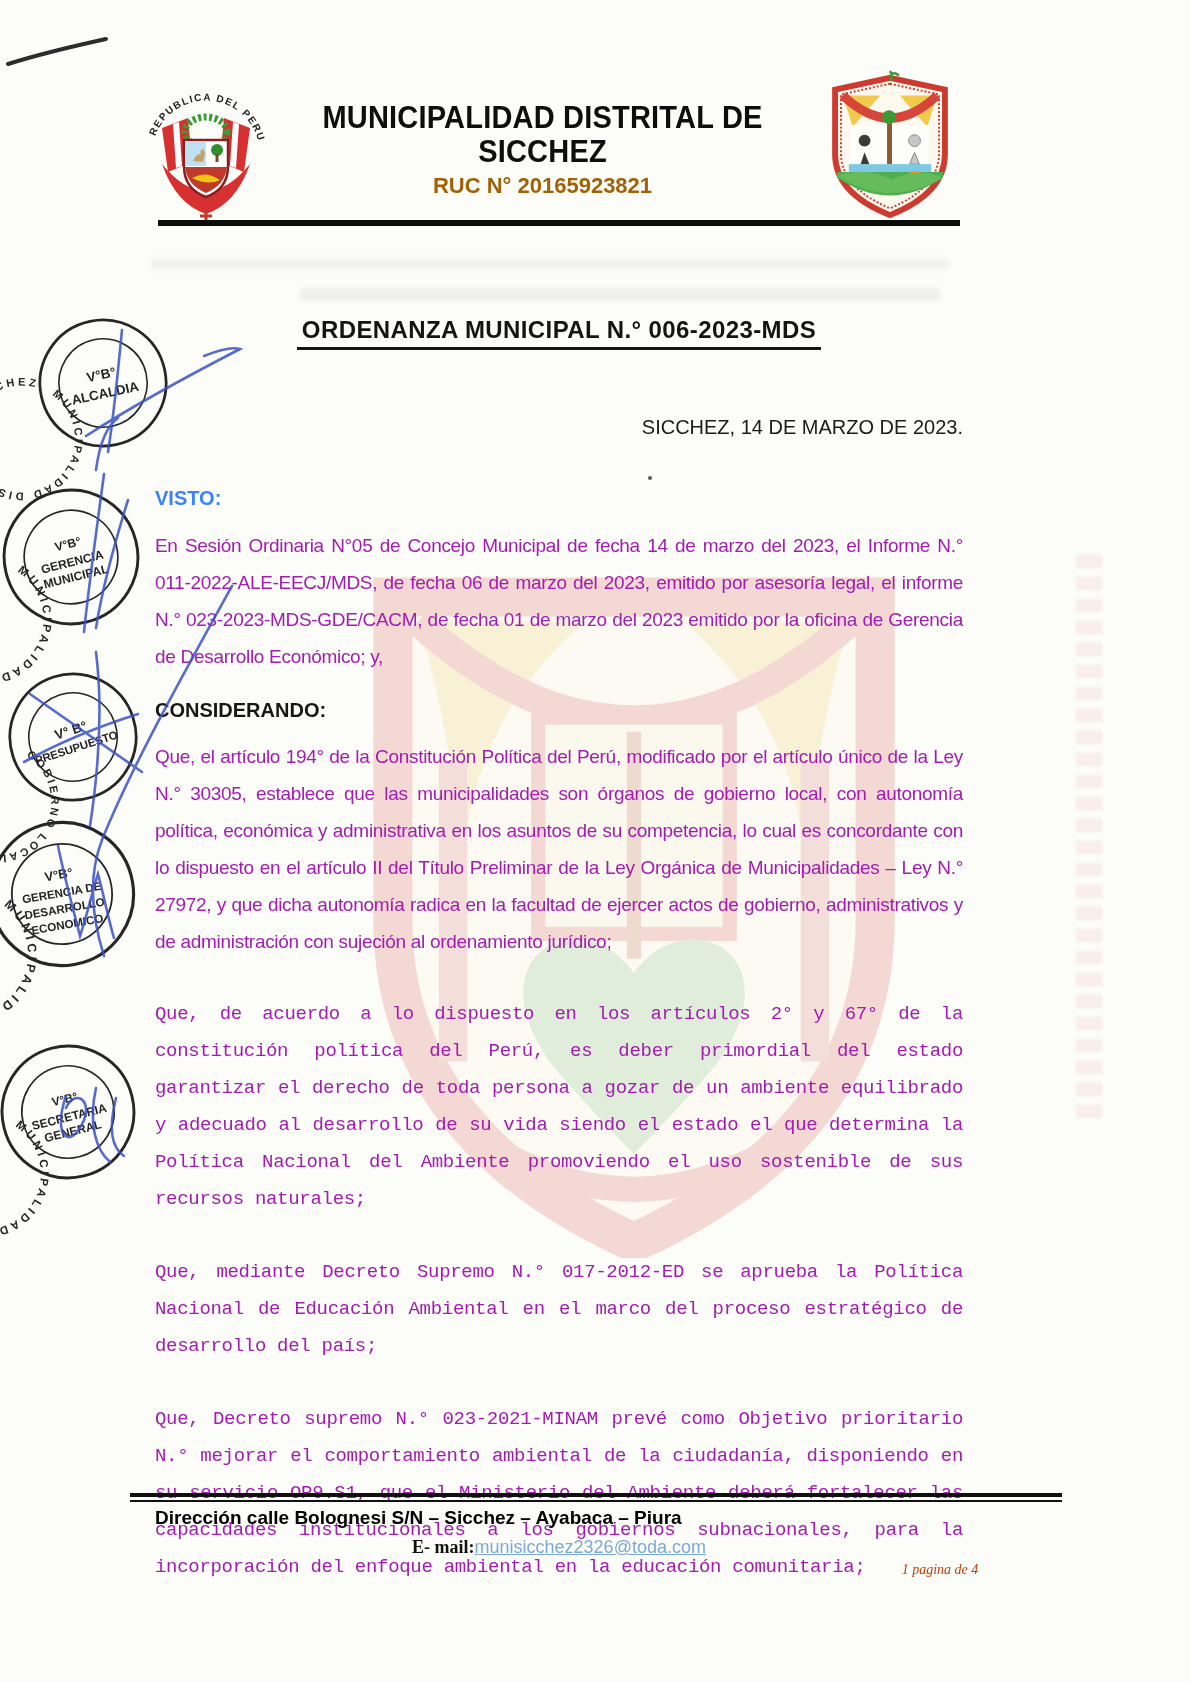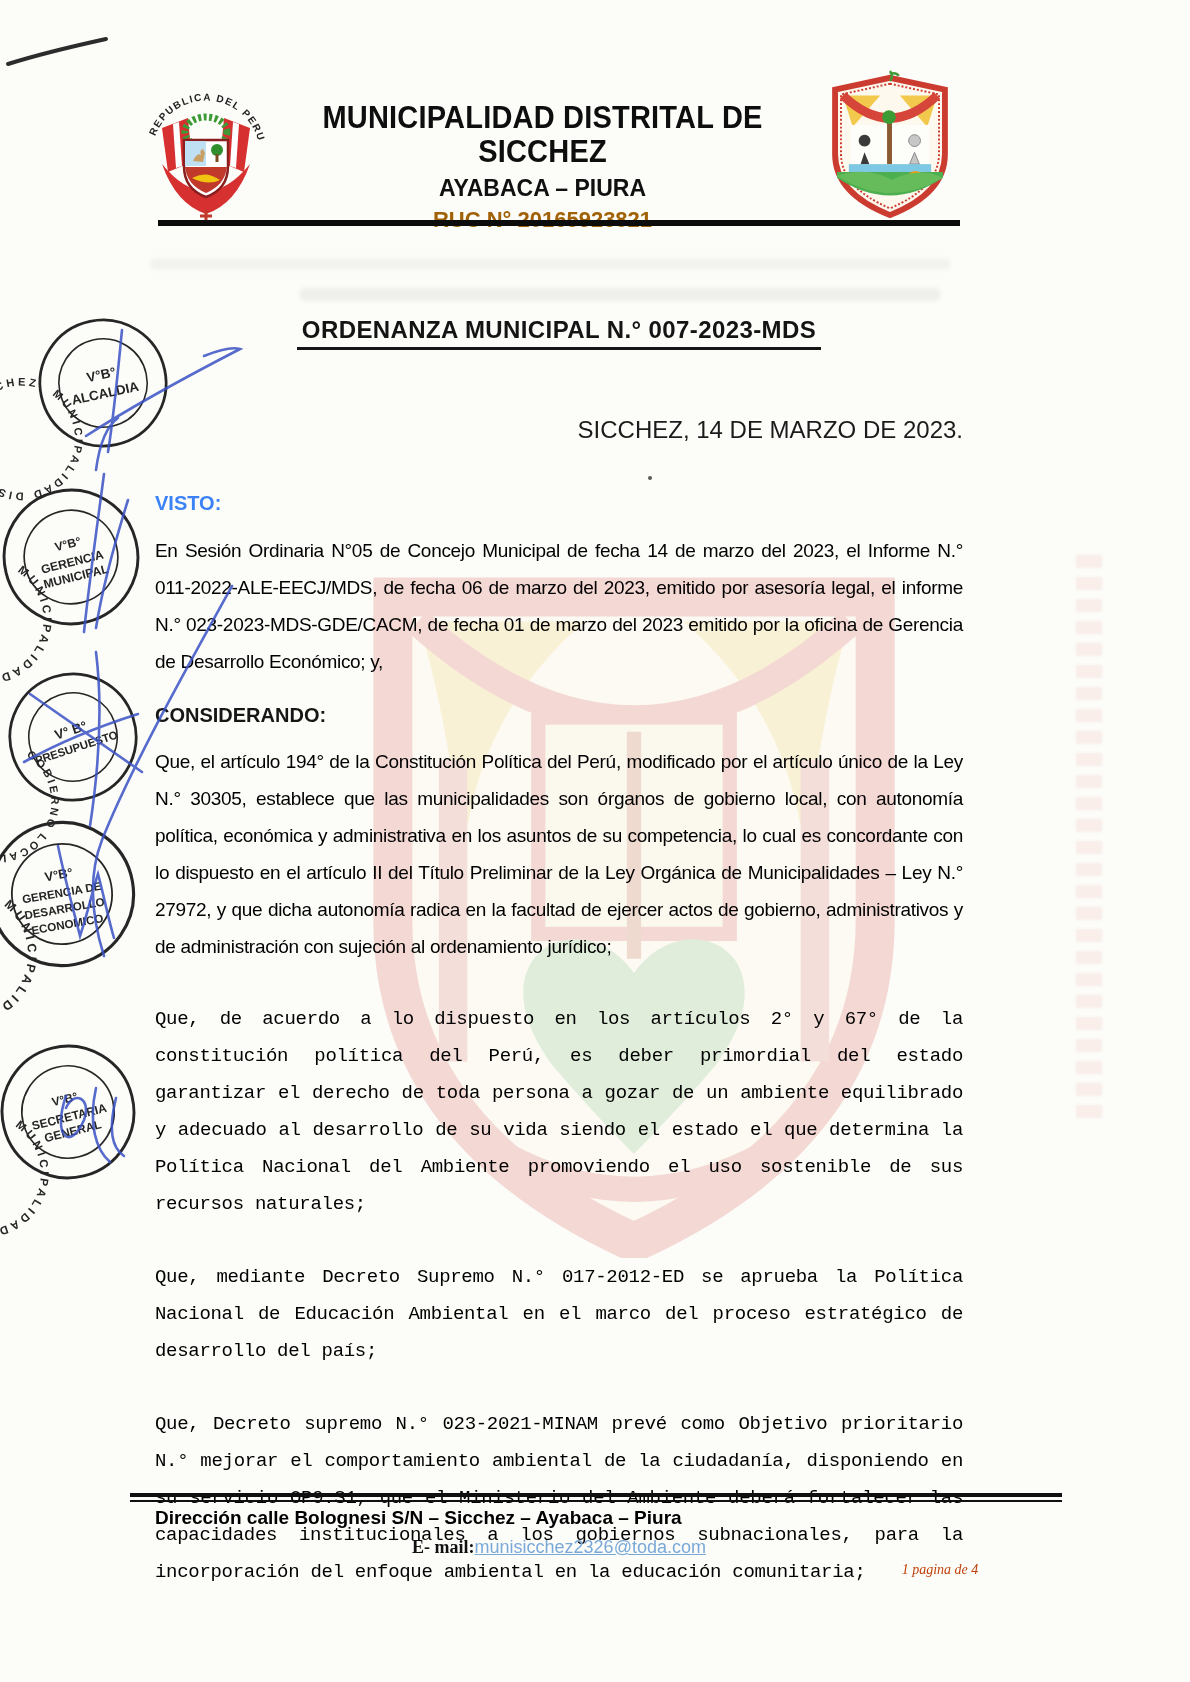--- a/index.html
+++ b/index.html
@@ -24,24 +24,24 @@
     background:repeating-linear-gradient(180deg,rgba(219,128,118,.14) 0 13px,transparent 13px 22px);filter:blur(1px);}
   .speck{position:absolute;left:648px;top:476px;width:4px;height:4px;background:#5a5a5a;border-radius:50%;z-index:3;}
   .pen{position:absolute;left:0;top:0;z-index:3;}
   
   .watermark{position:absolute;left:368px;top:546px;width:532px;height:712px;opacity:.40;z-index:1;}
   
   .doc-body{position:absolute;left:155px;top:300px;width:808px;z-index:2;}
   .title-wrap{text-align:center;}
   .doc-title{display:inline-block;font-size:24px;font-weight:bold;letter-spacing:.4px;color:#141414;
     border-bottom:3.5px solid #161616;padding:0 5px 3px;}
-  .dateline{margin-top:50px;text-align:right;font-size:24px;color:#1b1b1b;}
+  .dateline{margin-top:50px;text-align:right;font-size:20px;color:#1b1b1b;}
   .sec-head{margin-top:48px;font-size:20px;font-weight:bold;color:#3b82f6;}
   .sec-head2{margin-top:10px;font-size:20px;font-weight:bold;color:#161616;}
-  .para{margin-top:13px;font-size:19px;line-height:37px;text-align:justify;letter-spacing:-.3px;color:#000000;}
+  .para{margin-top:13px;font-size:19px;line-height:37px;text-align:justify;letter-spacing:-.3px;color:#a21caf;}
   .para+.sec-head2{margin-top:24px;}
   .para.gap{margin-top:36px;font-family:Liberation Mono, monospace;}
   
   .stamp{position:absolute;z-index:3;}
   .stamp svg{overflow:visible;}
   .ring-txt{font-family:"Liberation Sans",sans-serif;font-weight:bold;font-size:14px;letter-spacing:2px;fill:#262626;}
   .ctr{font-family:"Liberation Sans",sans-serif;font-weight:bold;fill:#242424;text-anchor:middle;}
   .c17{font-size:17px;} .c14{font-size:14.5px;} .c13{font-size:13px;}
   .sig-layer{position:absolute;left:0;top:0;z-index:4;pointer-events:none;}
   
@@ -85,21 +85,20 @@
     <path d="M53,95 q4,-9 8,-6 q-2,-5 2,-6 l2,4 l-2,9 Z" fill="#c9a064"></path>
     <circle cx="77" cy="84" r="6" fill="#2f8f2f"></circle>
       <rect x="75.5" y="88" width="3" height="8" fill="#7a4a21"></rect>
     <path d="M45,101 h42 q-2,18 -21,26 q-19,-8 -21,-26 Z" fill="#c0392b"></path>
     <path d="M52,112 q14,-8 28,2 q-12,6 -28,-2 Z" fill="#f1c40f"></path>
     <path d="M60,150 h12 M66,144 v10" stroke="#c0392b" stroke-width="3"></path>
   </svg>
 
   <div class="hdr-text">
     <div class="hdr-org">MUNICIPALIDAD DISTRITAL DE SICCHEZ</div>
-    <div class="hdr-sub">AYABACA – PIURA</div>
     <div class="hdr-ruc">RUC N° 20165923821</div>
   </div>
 
   <svg class="mshield" viewBox="0 0 140 155">
     <path d="M70,8 L126,20 L126,86 Q126,126 70,148 Q14,126 14,86 L14,20 Z" fill="#fef9ee" stroke="#cc3b30" stroke-width="6"></path>
     <path d="M70,14 L120,25 L120,85 Q120,120 70,141 Q20,120 20,85 L20,25 Z" fill="none" stroke="#cc3b30" stroke-width="2" stroke-dasharray="2,2"></path>
     <path d="M70,1 q4,6 0,10 M70,4 q6,-2 9,2" stroke="#3d9b35" stroke-width="2.5" fill="none"></path>
     <polygon points="22,26 60,26 32,58" fill="#f2c94c"></polygon>
     <polygon points="118,26 80,26 108,58" fill="#f2c94c"></polygon>
     <path d="M22,26 Q70,72 118,26" fill="none" stroke="#d6453a" stroke-width="9"></path>
@@ -129,21 +128,21 @@
     <rect x="40" y="120" width="16" height="170" fill="#eab3aa"></rect>
     <rect x="244" y="120" width="16" height="170" fill="#eab3aa"></rect>
     <rect x="96" y="96" width="108" height="122" fill="#fbf3df" stroke="#e8a49b" stroke-width="8"></rect>
     <rect x="146" y="104" width="8" height="128" fill="#dca892"></rect>
     <path d="M150,240 C120,198 58,230 104,292 C126,318 150,342 150,342 C150,342 174,318 196,292 C242,230 180,198 150,240 Z" fill="#b9d8b0"></path>
     <path d="M60,332 Q150,392 240,332" fill="none" stroke="#e8a49b" stroke-width="14"></path>
   </svg>
 
   <main class="doc-body">
     <div class="title-wrap">
-      <h1 class="doc-title">ORDENANZA MUNICIPAL N.° 007-2023-MDS</h1>
+      <h1 class="doc-title">ORDENANZA MUNICIPAL N.° 006-2023-MDS</h1>
     </div>
     <div class="dateline">SICCHEZ, 14 DE MARZO DE 2023.</div>
 
     <h2 class="sec-head">VISTO:</h2>
     <p class="para">En Sesión Ordinaria N°05 de Concejo Municipal de fecha 14 de marzo del 2023, el Informe N.° 011-2022-ALE-EECJ/MDS, de fecha 06 de marzo del 2023, emitido por asesoría legal, el informe N.° 023-2023-MDS-GDE/CACM, de fecha 01 de marzo del 2023 emitido por la oficina de Gerencia de Desarrollo Económico; y,</p>
 
     <h2 class="sec-head2">CONSIDERANDO:</h2>
     <p class="para">Que, el artículo 194° de la Constitución Política del Perú, modificado por el artículo único de la Ley N.° 30305, establece que las municipalidades son órganos de gobierno local, con autonomía política, económica y administrativa en los asuntos de su competencia, lo cual es concordante con lo dispuesto en el artículo II del Título Preliminar de la Ley Orgánica de Municipalidades – Ley N.° 27972, y que dicha autonomía radica en la facultad de ejercer actos de gobierno, administrativos y de administración con sujeción al ordenamiento jurídico;</p>
     <p class="para gap">Que, de acuerdo a lo dispuesto en los artículos 2° y 67° de la constitución política del Perú, es deber primordial del estado garantizar el derecho de toda persona a gozar de un ambiente equilibrado y adecuado al desarrollo de su vida siendo el estado el que determina la Política Nacional del Ambiente promoviendo el uso sostenible de sus recursos naturales;</p>
     <p class="para gap">Que, mediante Decreto Supremo N.° 017-2012-ED se aprueba la Política Nacional de Educación Ambiental en el marco del proceso estratégico de desarrollo del país;</p>

